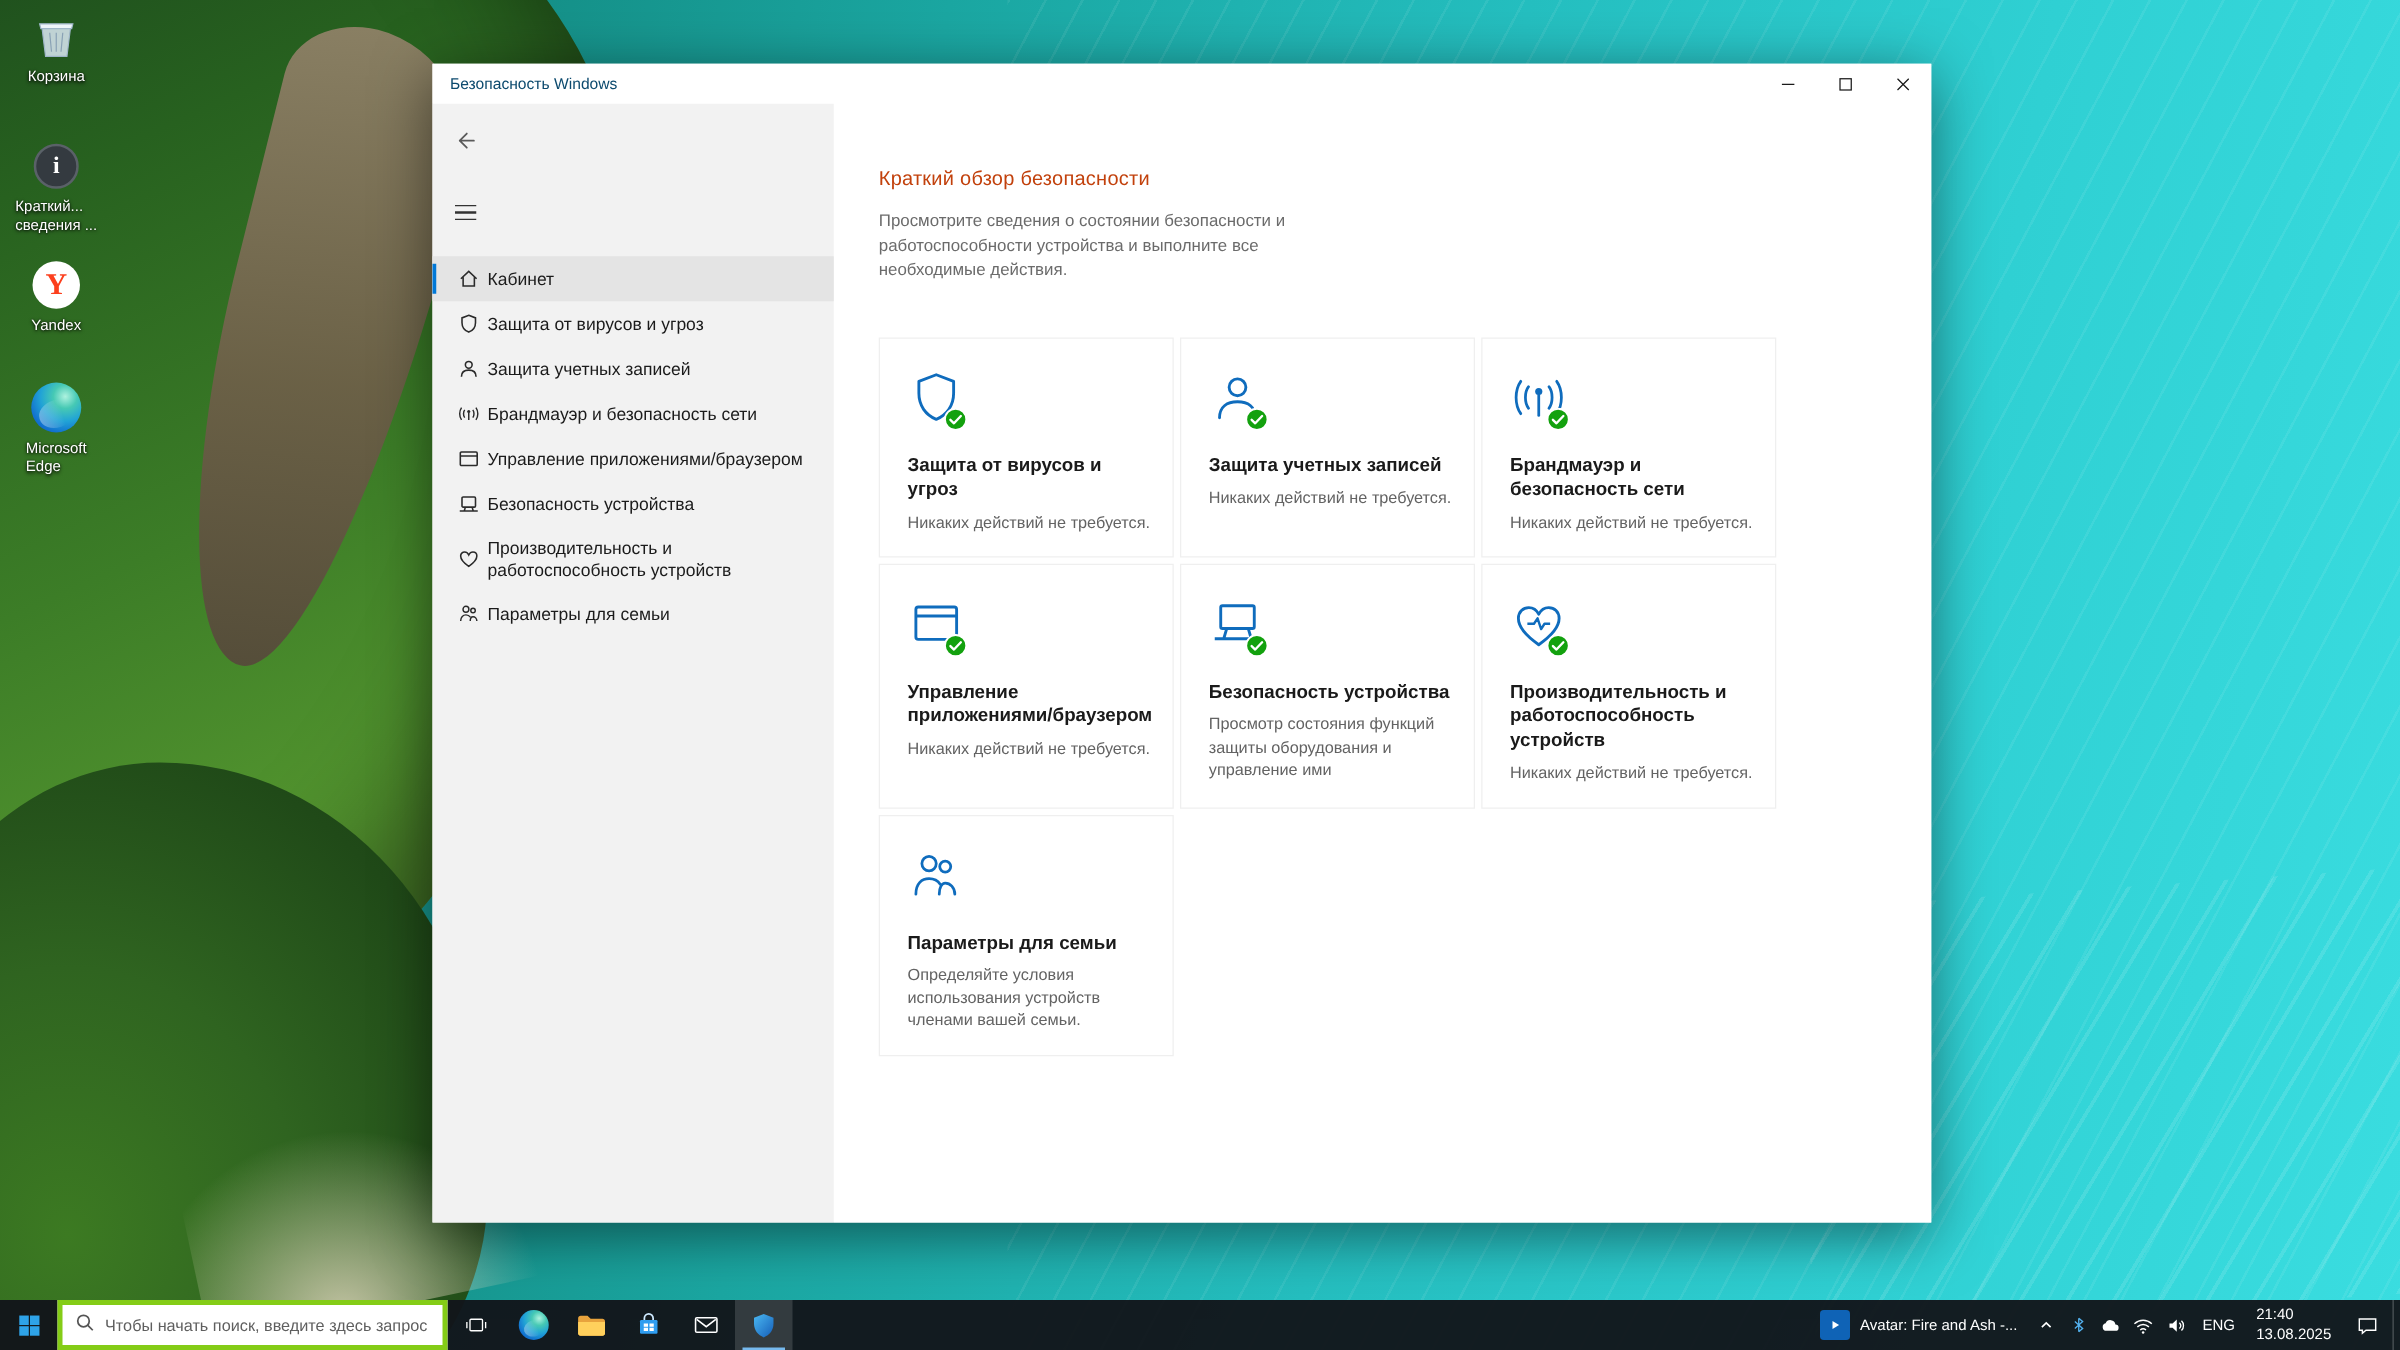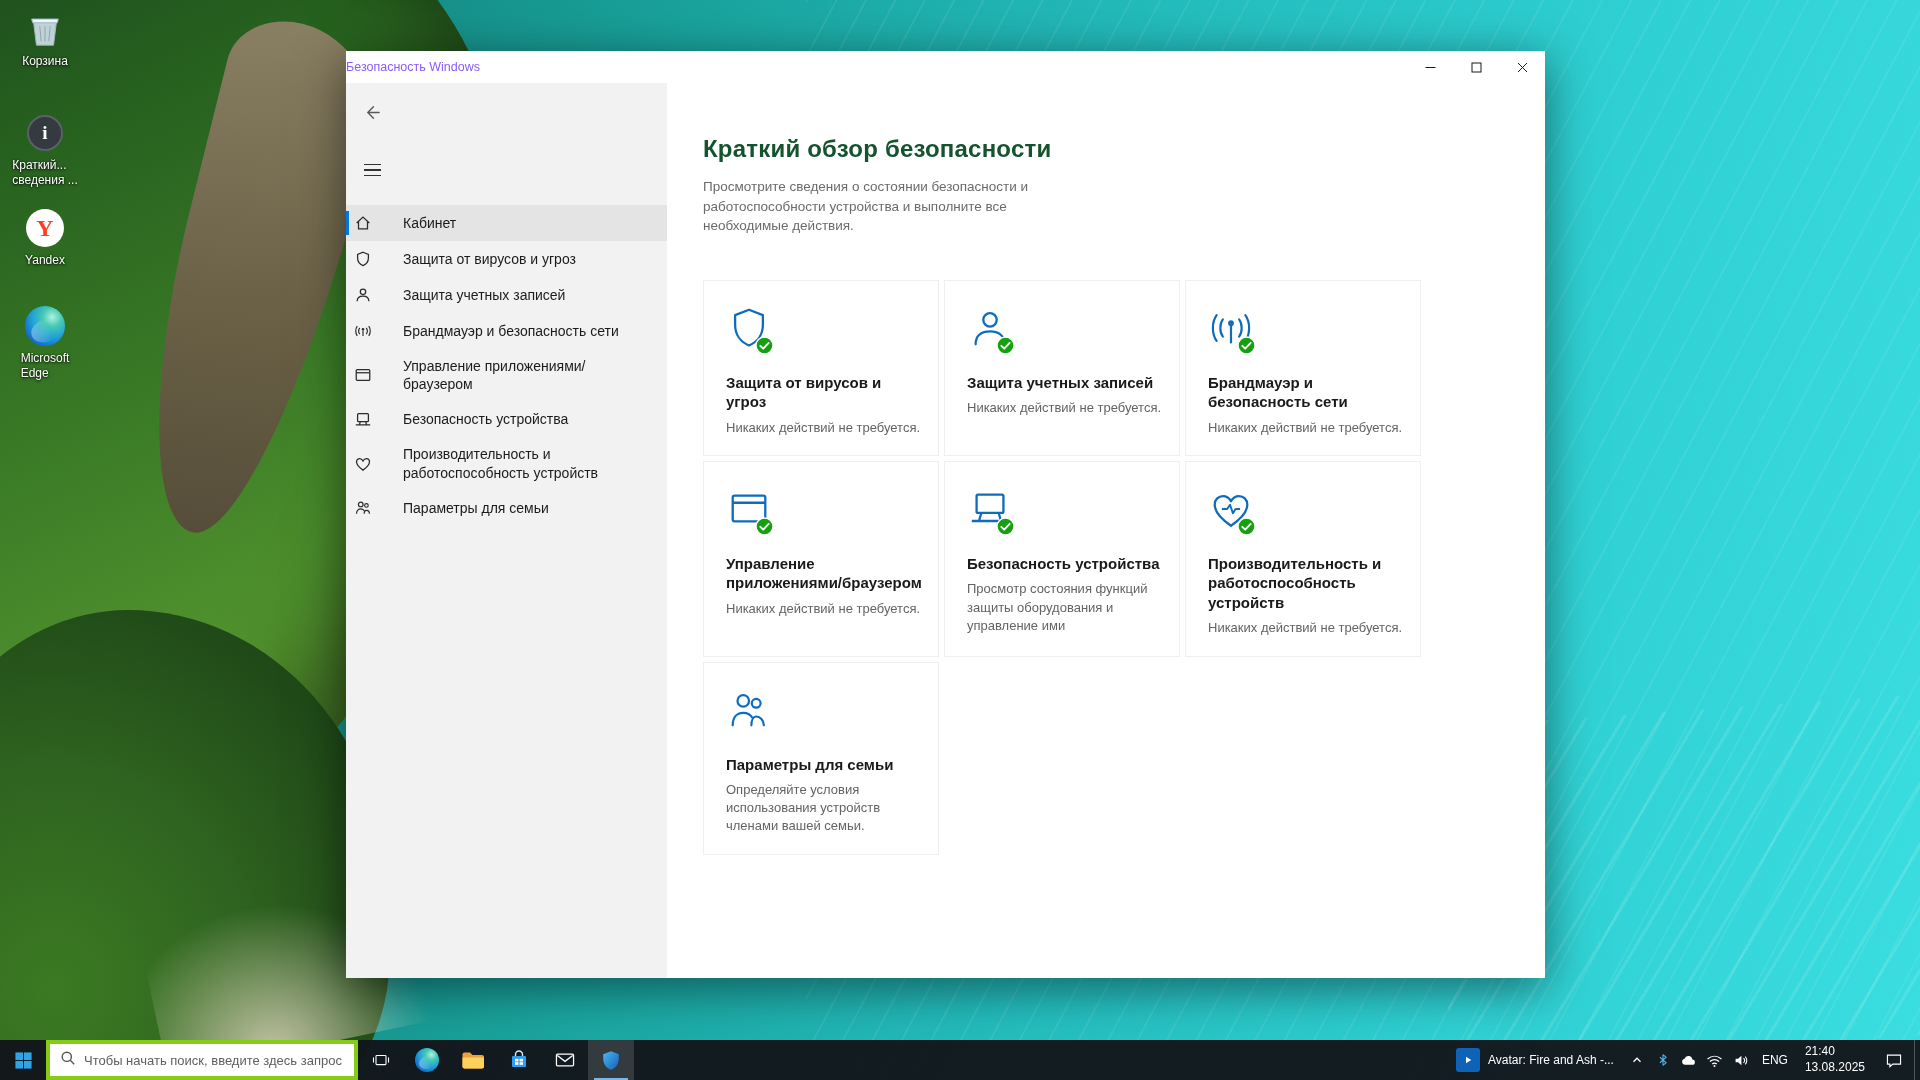--- a/index.html
+++ b/index.html
@@ -41,44 +41,44 @@
   .edge-ic { border-radius:50%; position:relative; overflow:hidden;
     background:radial-gradient(circle at 68% 28%, #aef2df 0%, #46c9b4 24%, #21a3d6 50%, #1272cf 74%, #0b50b8 100%); }
   .edge-ic::after { content:""; position:absolute; left:16%; top:34%; width:72%; height:54%; border-radius:50%;
     background:linear-gradient(90deg, rgba(255,255,255,.8), rgba(255,255,255,0) 65%);
     transform:rotate(-18deg); opacity:.45; }
 
   
   .win { position:absolute; left:346px; top:51px; width:1199px; height:927px; background:#fff;
     box-shadow:0 10px 45px rgba(0,0,0,.5); display:flex; flex-direction:column; }
   .titlebar { height:32px; display:flex; align-items:center; background:#fff; flex:0 0 auto; }
-  .win-title { font-size:12.5px; color:#8b5cf6; }
+  .win-title { font-size:12.5px; color:#0c4a6e; padding-left:14px; }
   .win-controls { margin-left:auto; display:flex; height:100%; }
   .win-btn { width:46px; height:100%; border:none; background:transparent; display:flex;
     align-items:center; justify-content:center; cursor:pointer; color:#1a1a1a; }
   .win-body { flex:1; display:flex; min-height:0; }
 
   
   .sidebar { width:321px; background:#f2f2f2; position:relative; flex:0 0 auto; }
   .back-btn { position:absolute; left:10px; top:14px; width:32px; height:30px; border:none; background:transparent;
     cursor:pointer; color:#5a5a5a; display:flex; align-items:center; justify-content:center; }
   .burger-btn { position:absolute; left:10px; top:72px; width:32px; height:30px; border:none; background:transparent;
     cursor:pointer; display:flex; flex-direction:column; justify-content:center; gap:4px; align-items:center; }
   .burger-btn i { display:block; width:17px; height:1.6px; background:#333; }
   .nav { position:absolute; top:122px; left:0; right:0; }
-  .nav-item { display:flex; align-items:center; gap:31px; padding:8px 14px 8px 8px; min-height:36px;
+  .nav-item { display:flex; align-items:center; gap:6px; padding:8px 14px 8px 20px; min-height:36px;
     font-size:14px; color:#1b1b1b; cursor:pointer; position:relative; line-height:1.3; }
   .nav-item .nav-ic { flex:0 0 18px; display:flex; align-items:center; justify-content:center; color:#2b2b2b; }
   .nav-item.active { background:#e4e4e4; }
   .nav-item.active::before { content:""; position:absolute; left:0; top:6px; bottom:6px; width:3px; background:#0078d7; }
   .nav-settings { position:absolute; bottom:10px; left:0; right:0; }
 
   
   .content { flex:1; background:#fff; padding:52px 0 0 36px; overflow:hidden; }
-  .page-title { font-size:24px; font-weight:700; color:#14532d; letter-spacing:.2px; }
+  .page-title { font-size:16px; font-weight:400; color:#c2410c; letter-spacing:.2px; }
   .page-sub { margin-top:14px; width:392px; font-size:13.5px; line-height:1.45; color:#6b6b6b; }
   .grid { margin-top:44px; display:grid; grid-template-columns:repeat(3, 236px); gap:5px; }
   .card { background:#fff; border:1px solid #efefef; padding:24px 14px 18px 22px; min-height:176px; cursor:pointer; }
   .card-ic { position:relative; width:54px; height:56px; color:#0f6cbd; }
   .card-ic svg.big { width:46px; height:46px; }
   .ok-badge { position:absolute; left:29px; top:31px; width:19px; height:19px; }
   .card-title { margin-top:12px; font-size:15px; font-weight:600; color:#1a1a1a; line-height:1.3; max-width:198px; }
   .card-desc { margin-top:7px; font-size:13px; color:#636363; line-height:1.4; max-width:202px; }
 
   

